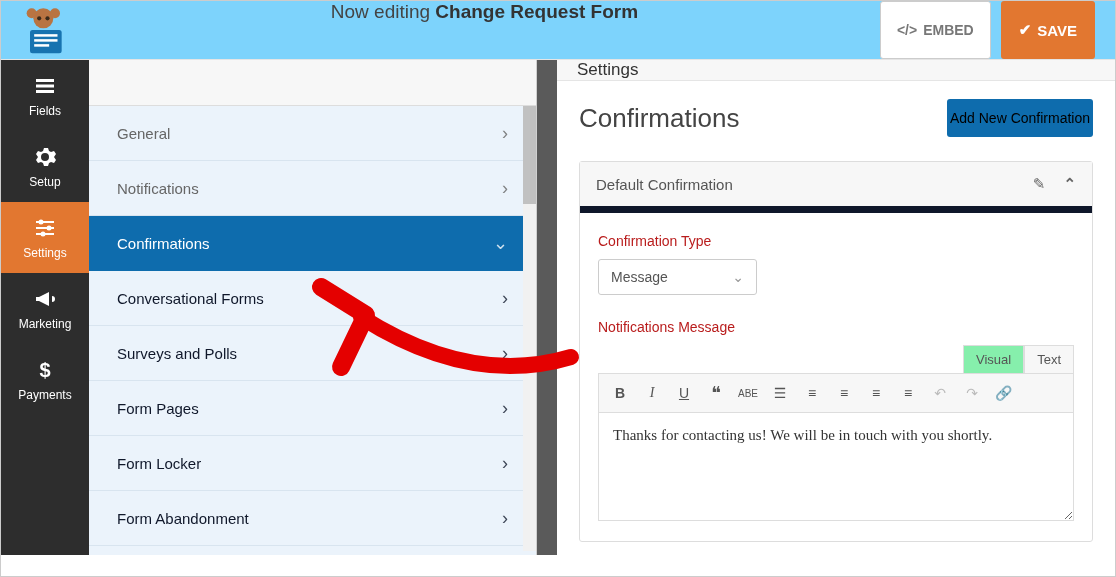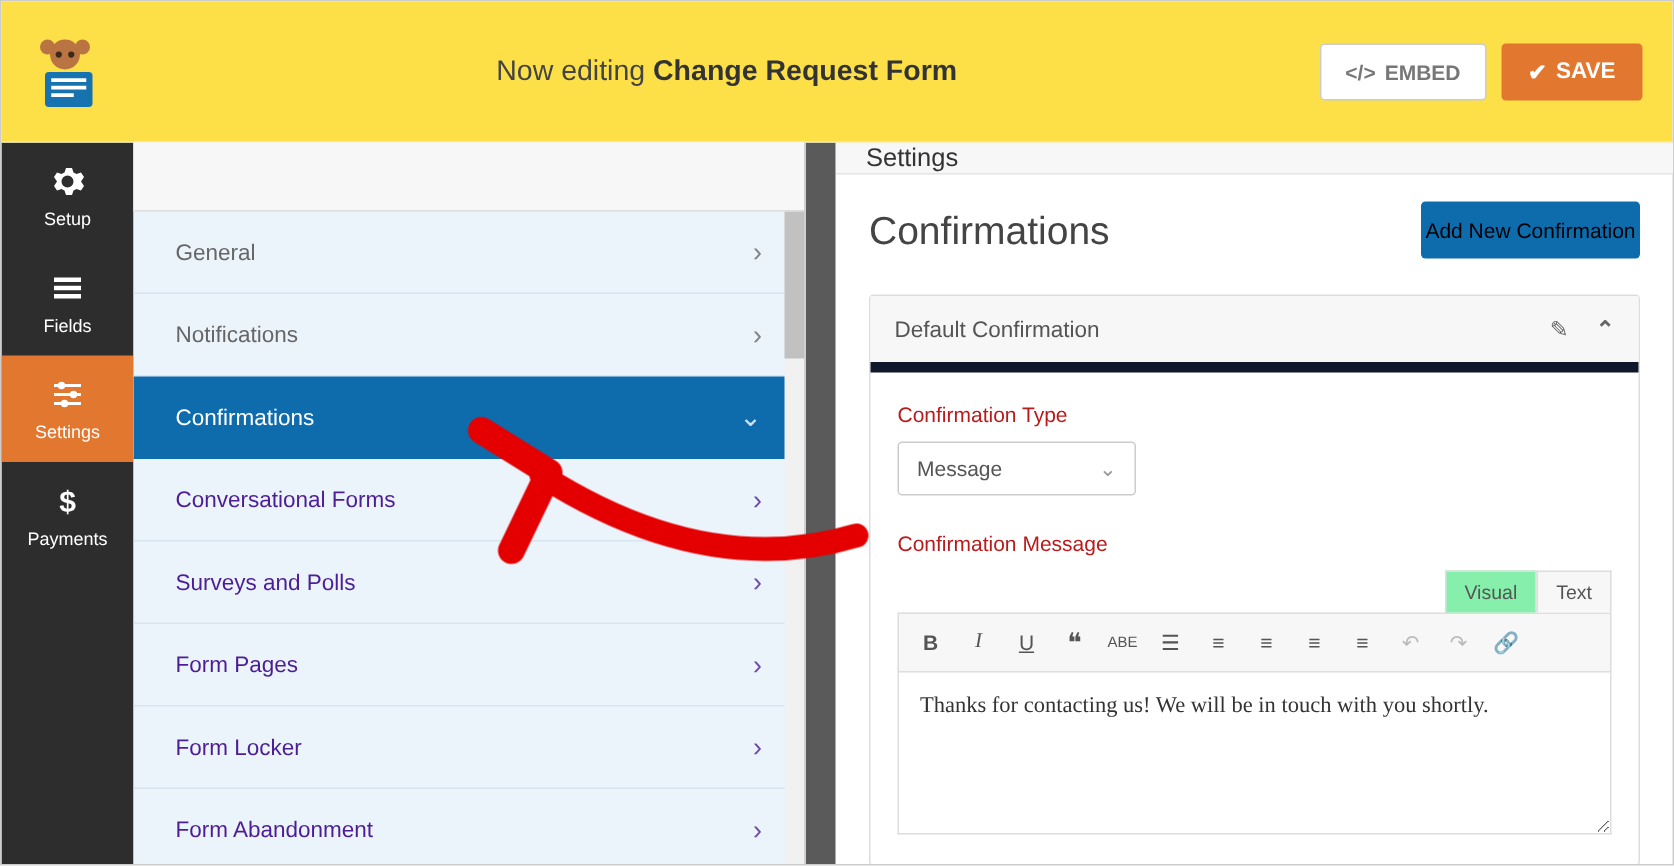--- a/index.html
+++ b/index.html
@@ -1,35 +1,35 @@
 <!DOCTYPE html>
 <html><head>
 <meta charset="utf-8">
 <style>
 *{box-sizing:border-box;margin:0;padding:0;font-family:"Segoe UI",Arial,sans-serif}
 body{width:1116px;height:577px;overflow:hidden;border:1px solid #ccc;background:#fff;position:relative}
-.topbar{height:94px;display:flex;align-items:center;border-bottom:1px solid #e5e5e5;background:#fde047;position:relative}
+.topbar{height:59px;display:flex;border-bottom:1px solid #e5e5e5;background:#7dd3fc;position:relative}
 .logo{width:88px;display:flex;align-items:center;justify-content:center}
 .logo svg{width:50px;height:50px}
 .title-area{flex:1;text-align:center;font-size:19px;color:#444}
 .title-area .bold{font-weight:700;color:#333}
 .top-buttons{display:flex;gap:10px;padding-right:20px}
 .btn-embed{border:1px solid #ccc;background:#fff;color:#777;font-size:14px;padding:10px 16px;border-radius:3px;display:flex;align-items:center;gap:6px;cursor:pointer;font-weight:600}
 .btn-save{background:#e27730;color:#fff;border:none;font-size:15px;padding:10px 18px;border-radius:3px;display:flex;align-items:center;gap:6px;cursor:pointer;font-weight:600}
 .lower{display:flex;height:495px}
 .sidenav{width:88px;background:#2d2d2d;display:flex;flex-direction:column}
 .sidenav-item{height:71px;display:flex;flex-direction:column;align-items:center;justify-content:center;color:#fff;font-size:12px;cursor:pointer;gap:6px}
 .sidenav-item.active{background:#e27730}
 .sidenav-item svg{width:24px;height:24px;fill:#fff}
 .subpanel{width:448px;background:#ebf3fb;border-right:1px solid #d0d0d0;position:relative;display:flex;flex-direction:column}
 .subpanel-header{height:46px;background:#f7f7f7;border-bottom:1px solid #ddd}
 .subpanel-items{flex:1;overflow-y:auto}
 .subpanel-item{height:55px;display:flex;align-items:center;justify-content:space-between;padding:0 28px;font-size:15px;color:#666;border-bottom:1px solid #d8e4ef;cursor:pointer}
 .subpanel-item.active{background:#0e6cad;color:#fff;border-bottom-color:#0e6cad}
-.subpanel-item.disabled{color:#4c1d95}
+.subpanel-item.disabled{color:#0f172a}
 .subpanel-item .chev{font-size:18px;color:inherit;opacity:.8}
 .divider-strip{width:20px;background:#5a5a5a;height:100%}
 .maincol-wrap{flex:1;display:flex}
 .maincol-inner{flex:1;display:flex;flex-direction:column;overflow-y:auto}
 .main-header{height:46px;background:#f7f7f7;border-bottom:1px solid #e5e5e5;display:flex;align-items:center;padding:0 20px;font-size:17px;color:#333}
 .main-body{padding:18px 22px}
 .section-title-row{display:flex;justify-content:space-between;align-items:center;margin-bottom:24px}
 .section-title{font-size:26px;font-weight:400;color:#444}
 .btn-addnew{background:#0e6cad;color:#000000;border:none;padding:11px 3px;font-size:14px;border-radius:3px;cursor:pointer}
 .conf-card{border:1px solid #ddd;border-radius:3px}
@@ -79,45 +79,51 @@
       <span>✔</span>
       <span>SAVE</span>
     </button>
   </div>
 </div>
 
 <div class="lower">
   <div class="sidenav">
     <div class="sidenav-item">
       <svg viewBox="0 0 24 24">
-          <path d="M12 8a4 4 0 100 8 4 4 0 000-8zm9 4l2 3-2 3-3-1a8 8 0 01-2 1l-1 3h-4l-1-3a8 8 0 01-2-1l-3 1-2-3 2-3-2-3 2-3 3 1a8 8 0 012-1l1-3h4l1 3a8 8 0 012 1l3-1 2 3-2 3z" fill="#fff"></path>
-        </svg>
-      <span>Setup</span>
-    </div>
-    <div class="sidenav-item">
-      <svg viewBox="0 0 24 24">
           <rect x="3" y="5" width="18" height="3"></rect>
           <rect x="3" y="10.5" width="18" height="3"></rect>
           <rect x="3" y="16" width="18" height="3"></rect>
         </svg>
       <span>Fields</span>
+    </div>
+    <div class="sidenav-item">
+      <svg viewBox="0 0 24 24">
+          <path d="M12 8a4 4 0 100 8 4 4 0 000-8zm9 4l2 3-2 3-3-1a8 8 0 01-2 1l-1 3h-4l-1-3a8 8 0 01-2-1l-3 1-2-3 2-3-2-3 2-3 3 1a8 8 0 012-1l1-3h4l1 3a8 8 0 012 1l3-1 2 3-2 3z" fill="#fff"></path>
+        </svg>
+      <span>Setup</span>
     </div>
     <div class="sidenav-item active">
       <svg viewBox="0 0 24 24">
           <rect x="3" y="5" width="18" height="2"></rect>
           <circle cx="8" cy="6" r="2.5"></circle>
           <rect x="3" y="11" width="18" height="2"></rect>
           <circle cx="16" cy="12" r="2.5"></circle>
           <rect x="3" y="17" width="18" height="2"></rect>
           <circle cx="10" cy="18" r="2.5"></circle>
         </svg>
       <span>Settings</span>
     </div>
     <div class="sidenav-item">
       <svg viewBox="0 0 24 24">
+          <path d="M3 10v4h3l10 5V5L6 10H3zm16-1a3 3 0 010 6v-6z"></path>
+        </svg>
+      <span>Marketing</span>
+    </div>
+    <div class="sidenav-item">
+      <svg viewBox="0 0 24 24">
           <text x="12" y="19" text-anchor="middle" font-size="20" font-weight="bold" fill="#fff">$</text>
         </svg>
       <span>Payments</span>
     </div>
   </div>
 
   <div class="subpanel">
     <div class="subpanel-header"></div>
     <div class="subpanel-items">
       <div class="subpanel-item">
@@ -177,21 +183,21 @@
               <span>✎</span>
               <span style="font-weight:bold">⌃</span>
             </div>
           </div>
           <div class="conf-card-body">
             <div class="field-label">Confirmation Type</div>
             <div class="select-wrap">
               <span>Message</span>
               <span style="color:#999">⌄</span>
             </div>
-            <div class="field-label">Confirmation Message</div>
+            <div class="field-label">Notifications Message</div>
             <div class="editor-tabs">
               <div class="editor-tab active">Visual</div>
               <div class="editor-tab">Text</div>
             </div>
             <div class="editor-toolbar">
               <span class="tbtn" style="font-weight:bold">B</span>
               <span class="tbtn" style="font-style:italic;font-family:serif">I</span>
               <span class="tbtn" style="text-decoration:underline">U</span>
               <span class="tbtn" style="font-family:serif;font-size:18px">❝</span>
               <span class="tbtn" style="font-size:10px">ABE</span>

